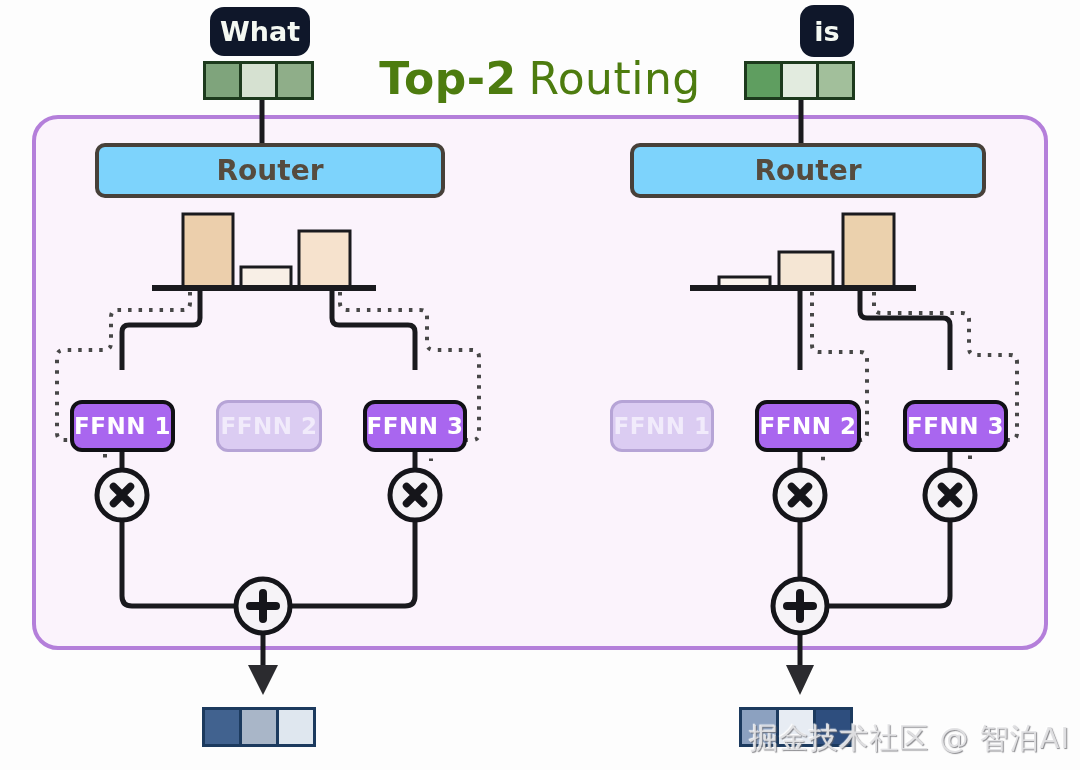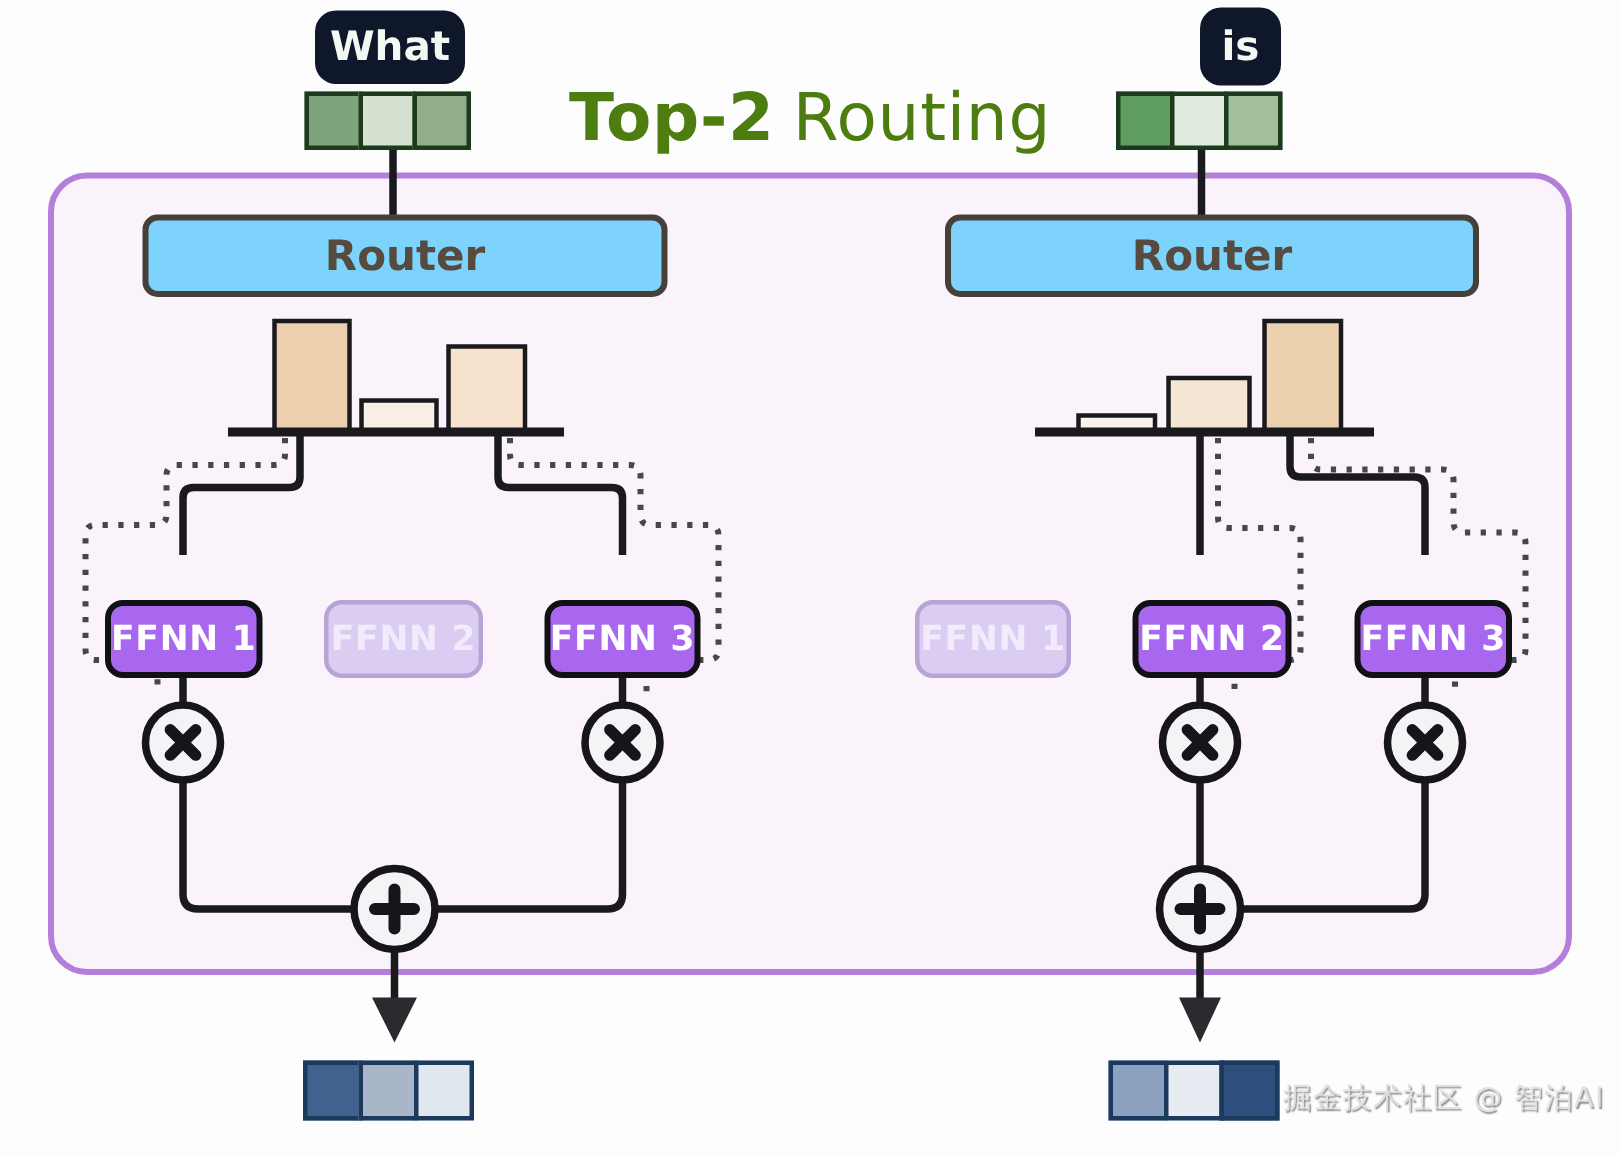--- a/index.html
+++ b/index.html
@@ -55,21 +55,21 @@
   .ffnn{
     top:368px;height:52px;box-sizing:border-box;border-radius:12px;
     display:flex;align-items:center;justify-content:center;
     font-weight:800;font-size:23px;letter-spacing:.5px;white-space:nowrap;margin-top:32px;
   }
   .ffnn.active{background:#a966ef;border:4px solid #101015;color:#ffffff;}
   .ffnn.inactive{background:#dbccf2;border:3px solid #b6a4d6;color:#f1ebfb;}
 
   
   .watermark{
-    right:10px;top:719px;font-size:19px;letter-spacing:1px;
+    right:10px;top:719px;font-size:29px;letter-spacing:1px;
     color:rgba(226,226,228,0.95);
     text-shadow:1px 1px 1px rgba(100,100,105,.75),-1px -1px 1px rgba(255,255,255,.9);
     white-space:nowrap;
   }
 
   svg.wires{left:0;top:0;pointer-events:none;}
   .z1{z-index:1;} .z2{z-index:2;} .z3{z-index:3;}
 </style>
 </head>
 <body>

